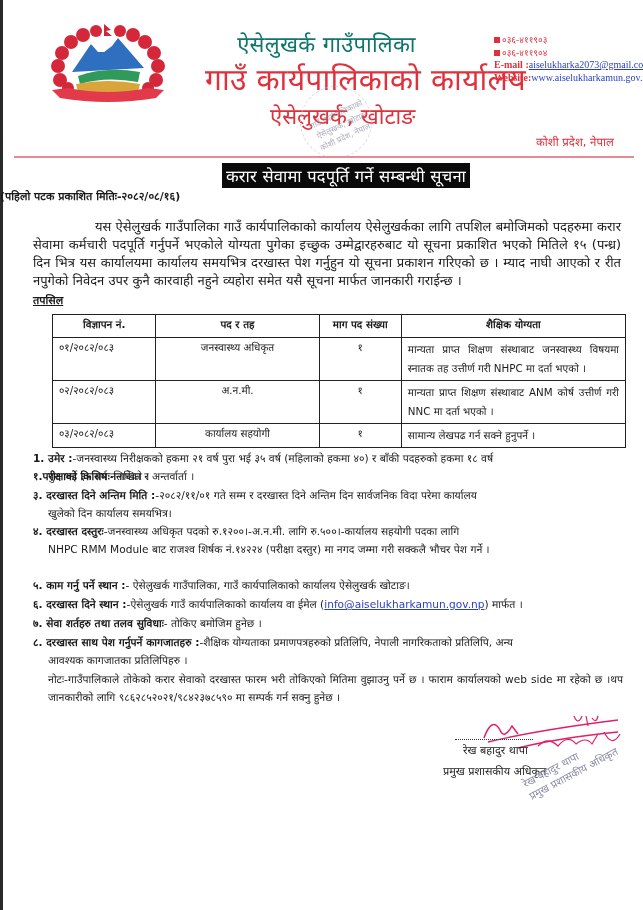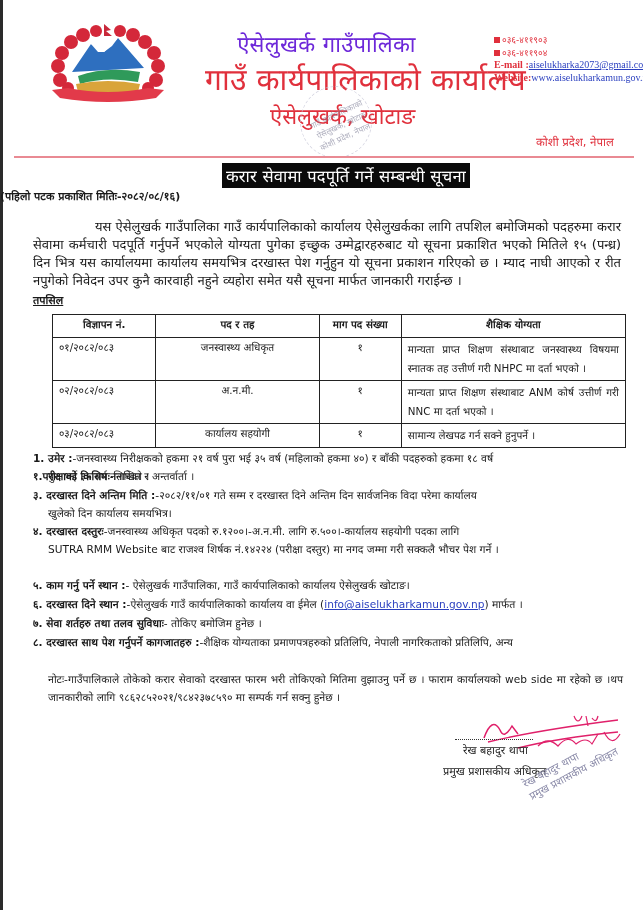--- a/index.html
+++ b/index.html
@@ -6,21 +6,21 @@
     body {
       width: 643px; height: 910px; position: relative; overflow: hidden;
       background: #ffffff;
       font-family: "DejaVu Sans", sans-serif;
       color: #1a1a1a;
     }
     .left-edge { position: absolute; left: 0; top: 0; width: 3px; height: 910px; background: #2a2a2a; }
     
     .logo { position: absolute; left: 46px; top: 22px; width: 124px; height: 84px; }
     .hdr-line1 { position: absolute; left: 0; width: 643px; top: 28px; text-align: center; padding-left: 10px; box-sizing: border-box;
-      color: #6d28d9; font-size: 22px; font-family: "DejaVu Sans", sans-serif; letter-spacing: 0.3px; }
+      color: #0f766e; font-size: 22px; font-family: "DejaVu Sans", sans-serif; letter-spacing: 0.3px; }
     .hdr-line2 { position: absolute; left: 205px; top: 58px; color: #e0303c; font-size: 30px; font-family: "DejaVu Sans", sans-serif; letter-spacing: 0.3px; }
     .hdr-line3 { position: absolute; left: 270px; top: 100px; color: #e0303c; font-size: 22px; font-family: "DejaVu Sans", sans-serif; }
     .stamp { position: absolute; left: 300px; top: 86px; width: 70px; height: 70px; border-radius: 50%;
       border: 1px dashed #c8c8d8; transform: rotate(-25deg); opacity: 0.7; }
     .stamp span { position: absolute; font-size: 8px; color: #8a8aa0; white-space: nowrap; }
     .contact { position: absolute; left: 494px; top: 34px; font-size: 9px; line-height: 12.5px; }
     .contact .phone { color: #e0303c; }
     .contact .phone .sq { display: inline-block; width: 6px; height: 6px; background: #e0303c; margin-right: 2px; vertical-align: 0px; }
     .contact .label { color: #e0303c; font-weight: bold; font-family: "Liberation Serif", serif; font-size: 10px; }
     .contact .email { color: #2a3fbf; text-decoration: underline; font-family: "Liberation Serif", serif; font-size: 10px; }
@@ -157,33 +157,34 @@
 <div class="item" style="top:449px;">
   <span class="k">1. उमेर :</span><span>-जनस्वास्थ्य निरीक्षकको हकमा २१ वर्ष पुरा भई ३५ वर्ष (महिलाको हकमा ४०) र बाँकी पदहरुको हकमा १८ वर्ष</span>
   <span class="cont">पुरा भई ३५ वर्ष ननाघेको ।</span>
 </div>
 <div class="item" style="top:486px;">
   <span class="k">३. दरखास्त दिने अन्तिम मिति :</span><span>-२०८२/११/०१ गते सम्म र दरखास्त दिने अन्तिम दिन सार्वजनिक विदा परेमा कार्यालय</span>
   <span class="cont">खुलेको दिन कार्यालय समयभित्र।</span>
 </div>
 <div class="item" style="top:522px;">
   <span class="k">४. दरखास्त दस्तुरः</span><span>-जनस्वास्थ्य अधिकृत पदको रु.१२००।-अ.न.मी. लागि रु.५००।-कार्यालय सहयोगी पदका लागि</span>
-  <span class="cont">SUTRA RMM Website बाट राजश्व शिर्षक नं.१४२२४ (परीक्षा दस्तुर) मा नगद जम्मा गरी सक्कलै भौचर पेश गर्ने ।</span>
+  <span class="cont">NHPC RMM Module बाट राजश्व शिर्षक नं.१४२२४ (परीक्षा दस्तुर) मा नगद जम्मा गरी सक्कलै भौचर पेश गर्ने ।</span>
 </div>
 <div class="item" style="top:576px;">
   <span class="k">५. काम गर्नु पर्ने स्थान :</span><span>- ऐसेलुखर्क गाउँपालिका, गाउँ कार्यपालिकाको कार्यालय ऐसेलुखर्क खोटाङ।</span>
 </div>
 <div class="item" style="top:595px;">
   <span class="k">६. दरखास्त दिने स्थान :</span><span>-ऐसेलुखर्क गाउँ कार्यपालिकाको कार्यालय वा ईमेल (</span><a>info@aiselukharkamun.gov.np</a><span>) मार्फत ।</span>
 </div>
 <div class="item" style="top:614px;">
   <span class="k">७. सेवा शर्तहरु तथा तलव सुविधाः</span><span>- तोकिए बमोजिम हुनेछ ।</span>
 </div>
 <div class="item" style="top:633px;">
   <span class="k">८. दरखास्त साथ पेश गर्नुपर्ने कागजातहरु :</span><span>-शैक्षिक योग्यताका प्रमाणपत्रहरुको प्रतिलिपि, नेपाली नागरिकताको प्रतिलिपि, अन्य</span>
+  <span class="cont">आवश्यक कागजातका प्रतिलिपिहरु ।</span>
 </div>
 <div class="note" style="top:670px;">नोटः-गाउँपालिकाले तोकेको करार सेवाको दरखास्त फारम भरी तोकिएको मितिमा वुझाउनु पर्ने छ । फाराम कार्यालयको web side मा रहेको छ ।थप जानकारीको लागि ९८६२८५२०२१/९८४२३७८५९० मा सम्पर्क गर्न सक्नु हुनेछ ।</div>
 
 <svg class="sig-scribble" viewBox="0 0 150 40">
   <path d="M6 26 Q14 4 22 18 Q26 28 34 14 L40 22" stroke="#e0206a" stroke-width="1.5" fill="none"></path>
   <path d="M10 30 Q60 18 140 8" stroke="#e0206a" stroke-width="1.4" fill="none"></path>
   <path d="M40 36 Q80 26 140 20" stroke="#e0206a" stroke-width="1.4" fill="none"></path>
   <path d="M96 4 Q100 14 104 4 M108 4 L110 14 M114 6 Q118 12 120 4" stroke="#e0206a" stroke-width="1.2" fill="none"></path>
   <path d="M60 34 Q70 24 80 34 Q90 22 98 32 Q108 24 114 32 L120 22 M126 20 Q134 36 142 22" stroke="#e0206a" stroke-width="1.2" fill="none"></path>
 </svg>

